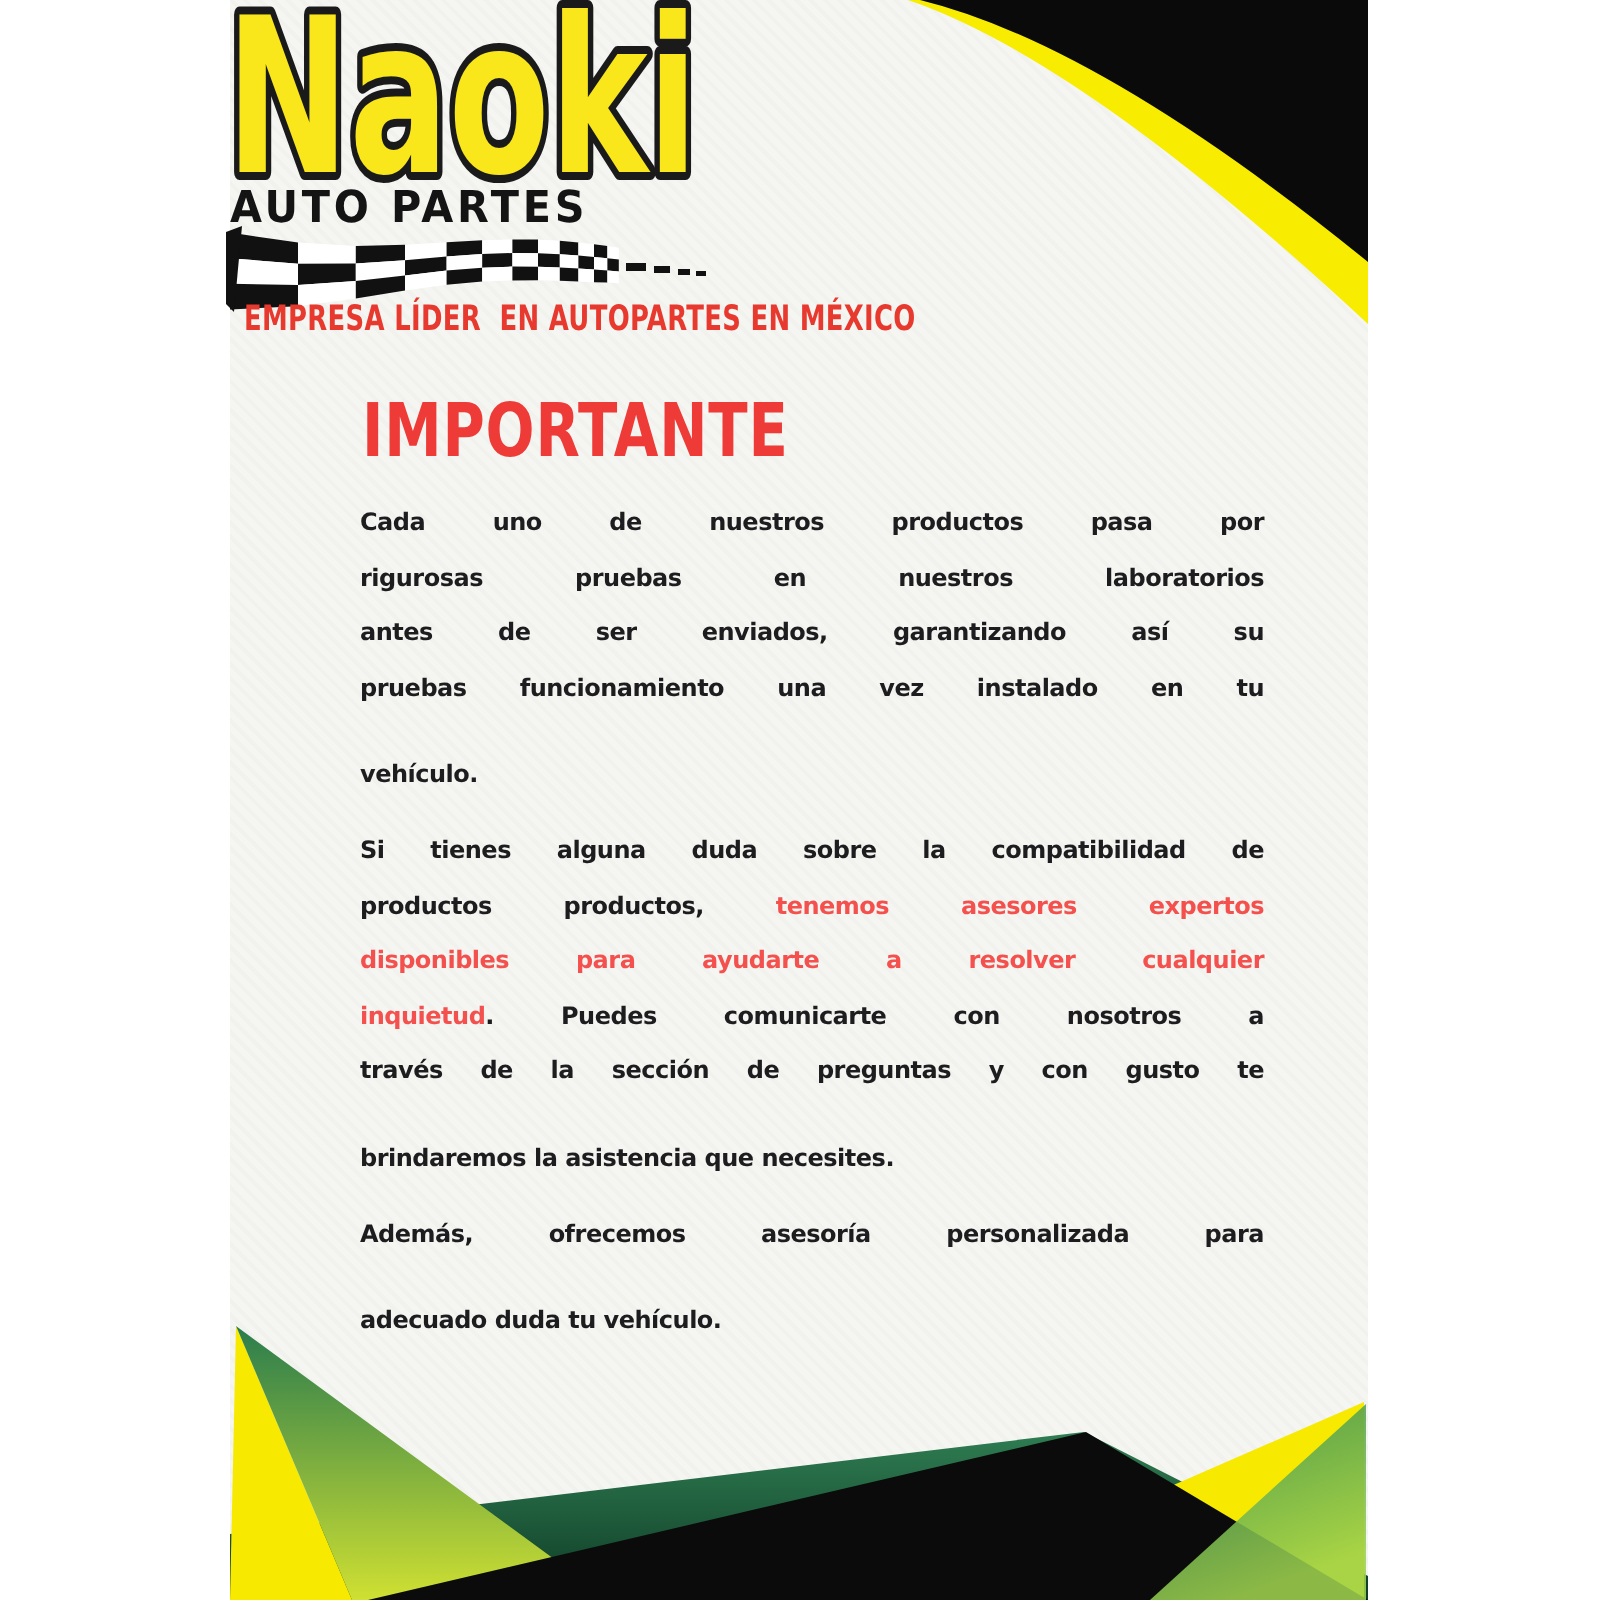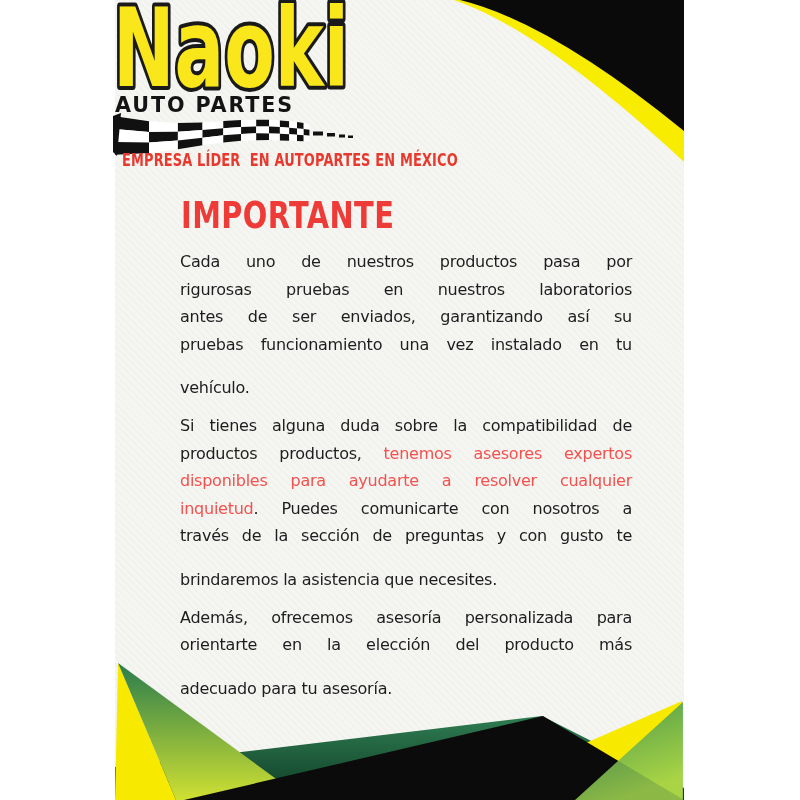--- a/index.html
+++ b/index.html
@@ -30,21 +30,21 @@
     color:var(--tag_red,#e8392f);transform:scaleX(.74);transform-origin:left top;
     white-space:pre;letter-spacing:.2px;
   }
   .heading{
     position:absolute;left:66px;top:194px;font-size:37px;font-weight:bold;
     color:var(--head_red,#ee3b38);transform:scaleX(.78);transform-origin:left top;
     white-space:nowrap;letter-spacing:.5px;
   }
   .bodytext{
     position:absolute;left:65px;top:248px;width:452px;
-    font-size:16px;font-weight:normal;color:var(--body_black,#1d1d1f);
+    font-size:12px;font-weight:bold;color:var(--body_black,#1d1d1f);
     letter-spacing:-0.25px;
   }
   .para{margin:0 0 10px 0;}
   .line{
     line-height:27.6px;text-align:justify;text-align-last:justify;
     white-space:normal;
   }
   .line.last{text-align-last:left;margin-top:16px;}
   .red{color:var(--body_red,#f4514e);}
 </style>
@@ -125,22 +125,21 @@
     <div class="para">
       <div class="line"><span>Si tienes alguna duda sobre la compatibilidad de</span></div>
       <div class="line"><span>productos productos, </span><span class="red">tenemos asesores expertos</span></div>
       <div class="line"><span class="red">disponibles para ayudarte a resolver cualquier</span></div>
       <div class="line"><span class="red">inquietud</span><span>. Puedes comunicarte con nosotros a</span></div>
       <div class="line"><span>través de la sección de preguntas y con gusto te</span></div>
       <div class="line last"><span>brindaremos la asistencia que necesites.</span></div>
     </div>
     <div class="para">
       <div class="line"><span>Además, ofrecemos asesoría personalizada para</span></div>
-      <div class="line"><span>orientarte en la elección del producto más</span></div>
-      <div class="line last"><span>adecuado para tu asesoría.</span></div>
+      <div class="line last"><span>adecuado duda tu vehículo.</span></div>
     </div>
   </div>
 
   <svg class="bottom-deco" viewBox="0 0 569 150" aria-hidden="true">
     <defs>
       <linearGradient id="gBand" x1="0" y1="0" x2="0" y2="1">
         <stop offset="0" stop-color="#2f7d52"></stop>
         <stop offset="1" stop-color="#0e3a25"></stop>
       </linearGradient>
       <linearGradient id="gGreenL" x1="0" y1="0" x2="0" y2="1">

